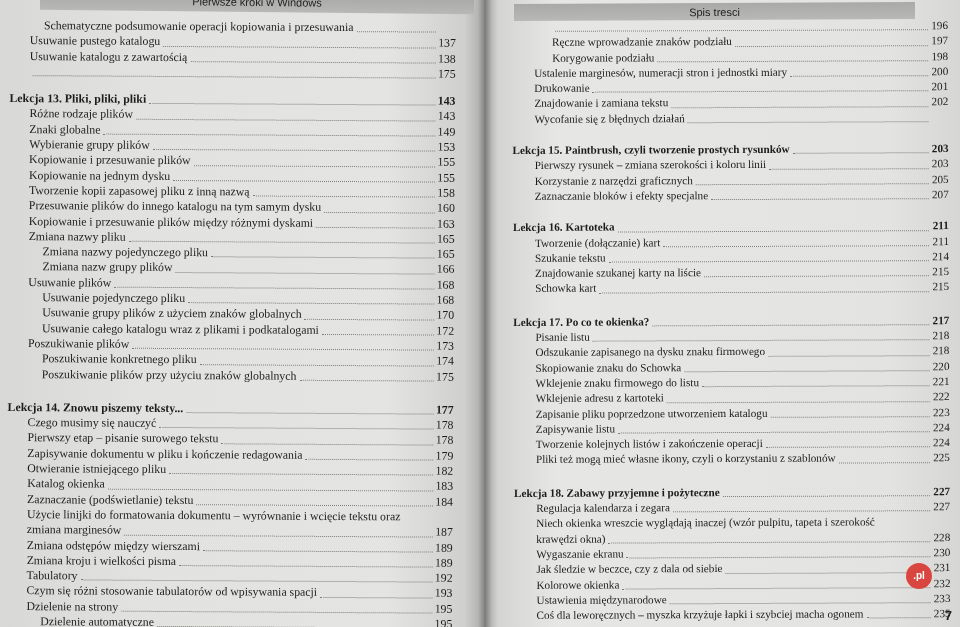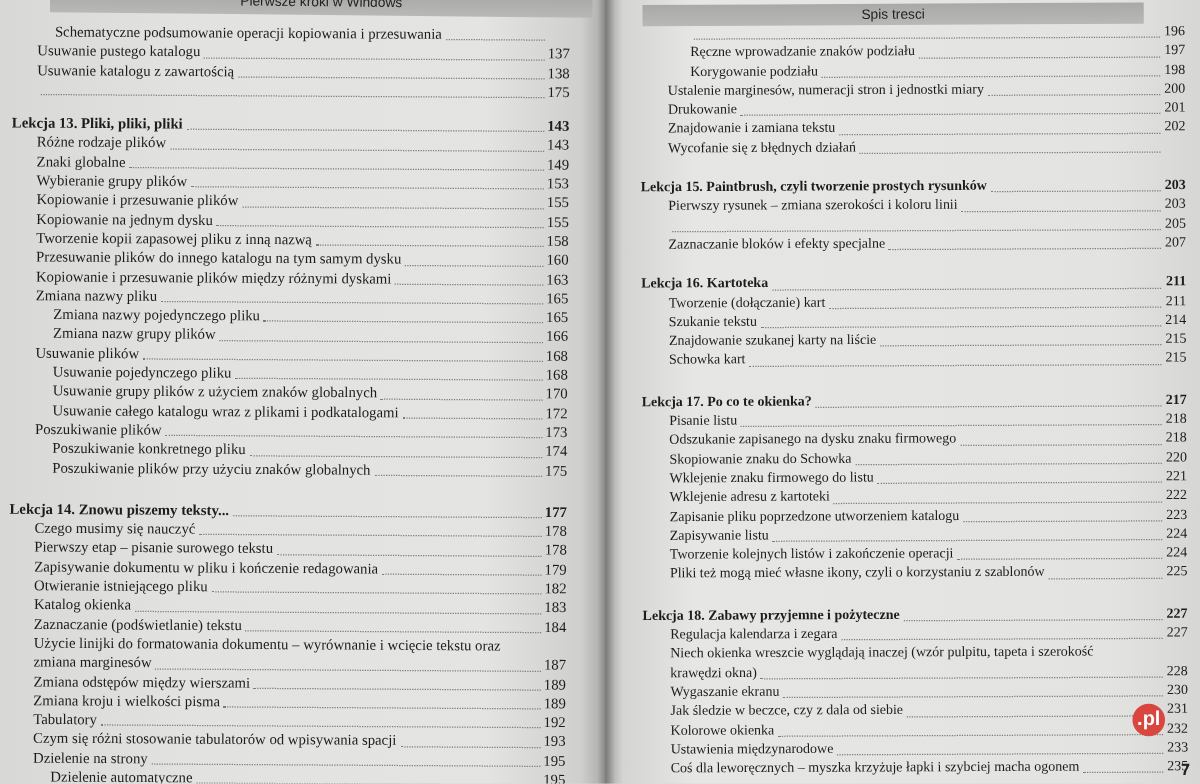--- a/index.html
+++ b/index.html
@@ -72,21 +72,21 @@
       font-family: "Liberation Sans", "DejaVu Sans", sans-serif;
       font-weight: bold; font-size: 30px; letter-spacing: -0.5px;
       color: rgba(255,255,255,0.82);
       text-shadow: 0 0 2px rgba(0,0,0,0.15);
     }
     .watermark-badge {
       position: absolute; right: 28px; bottom: 38px;
       width: 26px; height: 26px; border-radius: 50%;
       background: #d9463f; color: #fff;
       font-family: "Liberation Sans", "DejaVu Sans", sans-serif;
-      font-weight: bold; font-size: 16px; line-height: 26px; text-align: center;
+      font-weight: bold; font-size: 10px; line-height: 26px; text-align: center;
     }
     .gutter-shadow {
       position: absolute; top: 0; left: 478px; width: 14px; height: 627px;
       background: linear-gradient(90deg, rgba(0,0,0,0) 0%, rgba(0,0,0,0.22) 50%, rgba(0,0,0,0) 100%);
       pointer-events: none;
     }
   </style>
 </head>
 <body>
 
@@ -333,20 +333,21 @@
           <span class="label">Lekcja 15. Paintbrush, czyli tworzenie prostych rysunków</span>
           <span class="leader"></span>
           <span class="pg">203</span>
         </li>
       <li class="entry level-1">
           <span class="label">Pierwszy rysunek – zmiana szerokości i koloru linii</span>
           <span class="leader"></span>
           <span class="pg">203</span>
         </li>
       <li class="entry level-1">
+          <span class="label">Korzystanie z narzędzi graficznych</span>
           <span class="leader"></span>
           <span class="pg">205</span>
         </li>
       <li class="entry level-1">
           <span class="label">Zaznaczanie bloków i efekty specjalne</span>
           <span class="leader"></span>
           <span class="pg">207</span>
         </li>
 
       <li class="entry lesson" style="margin-top:16px">

